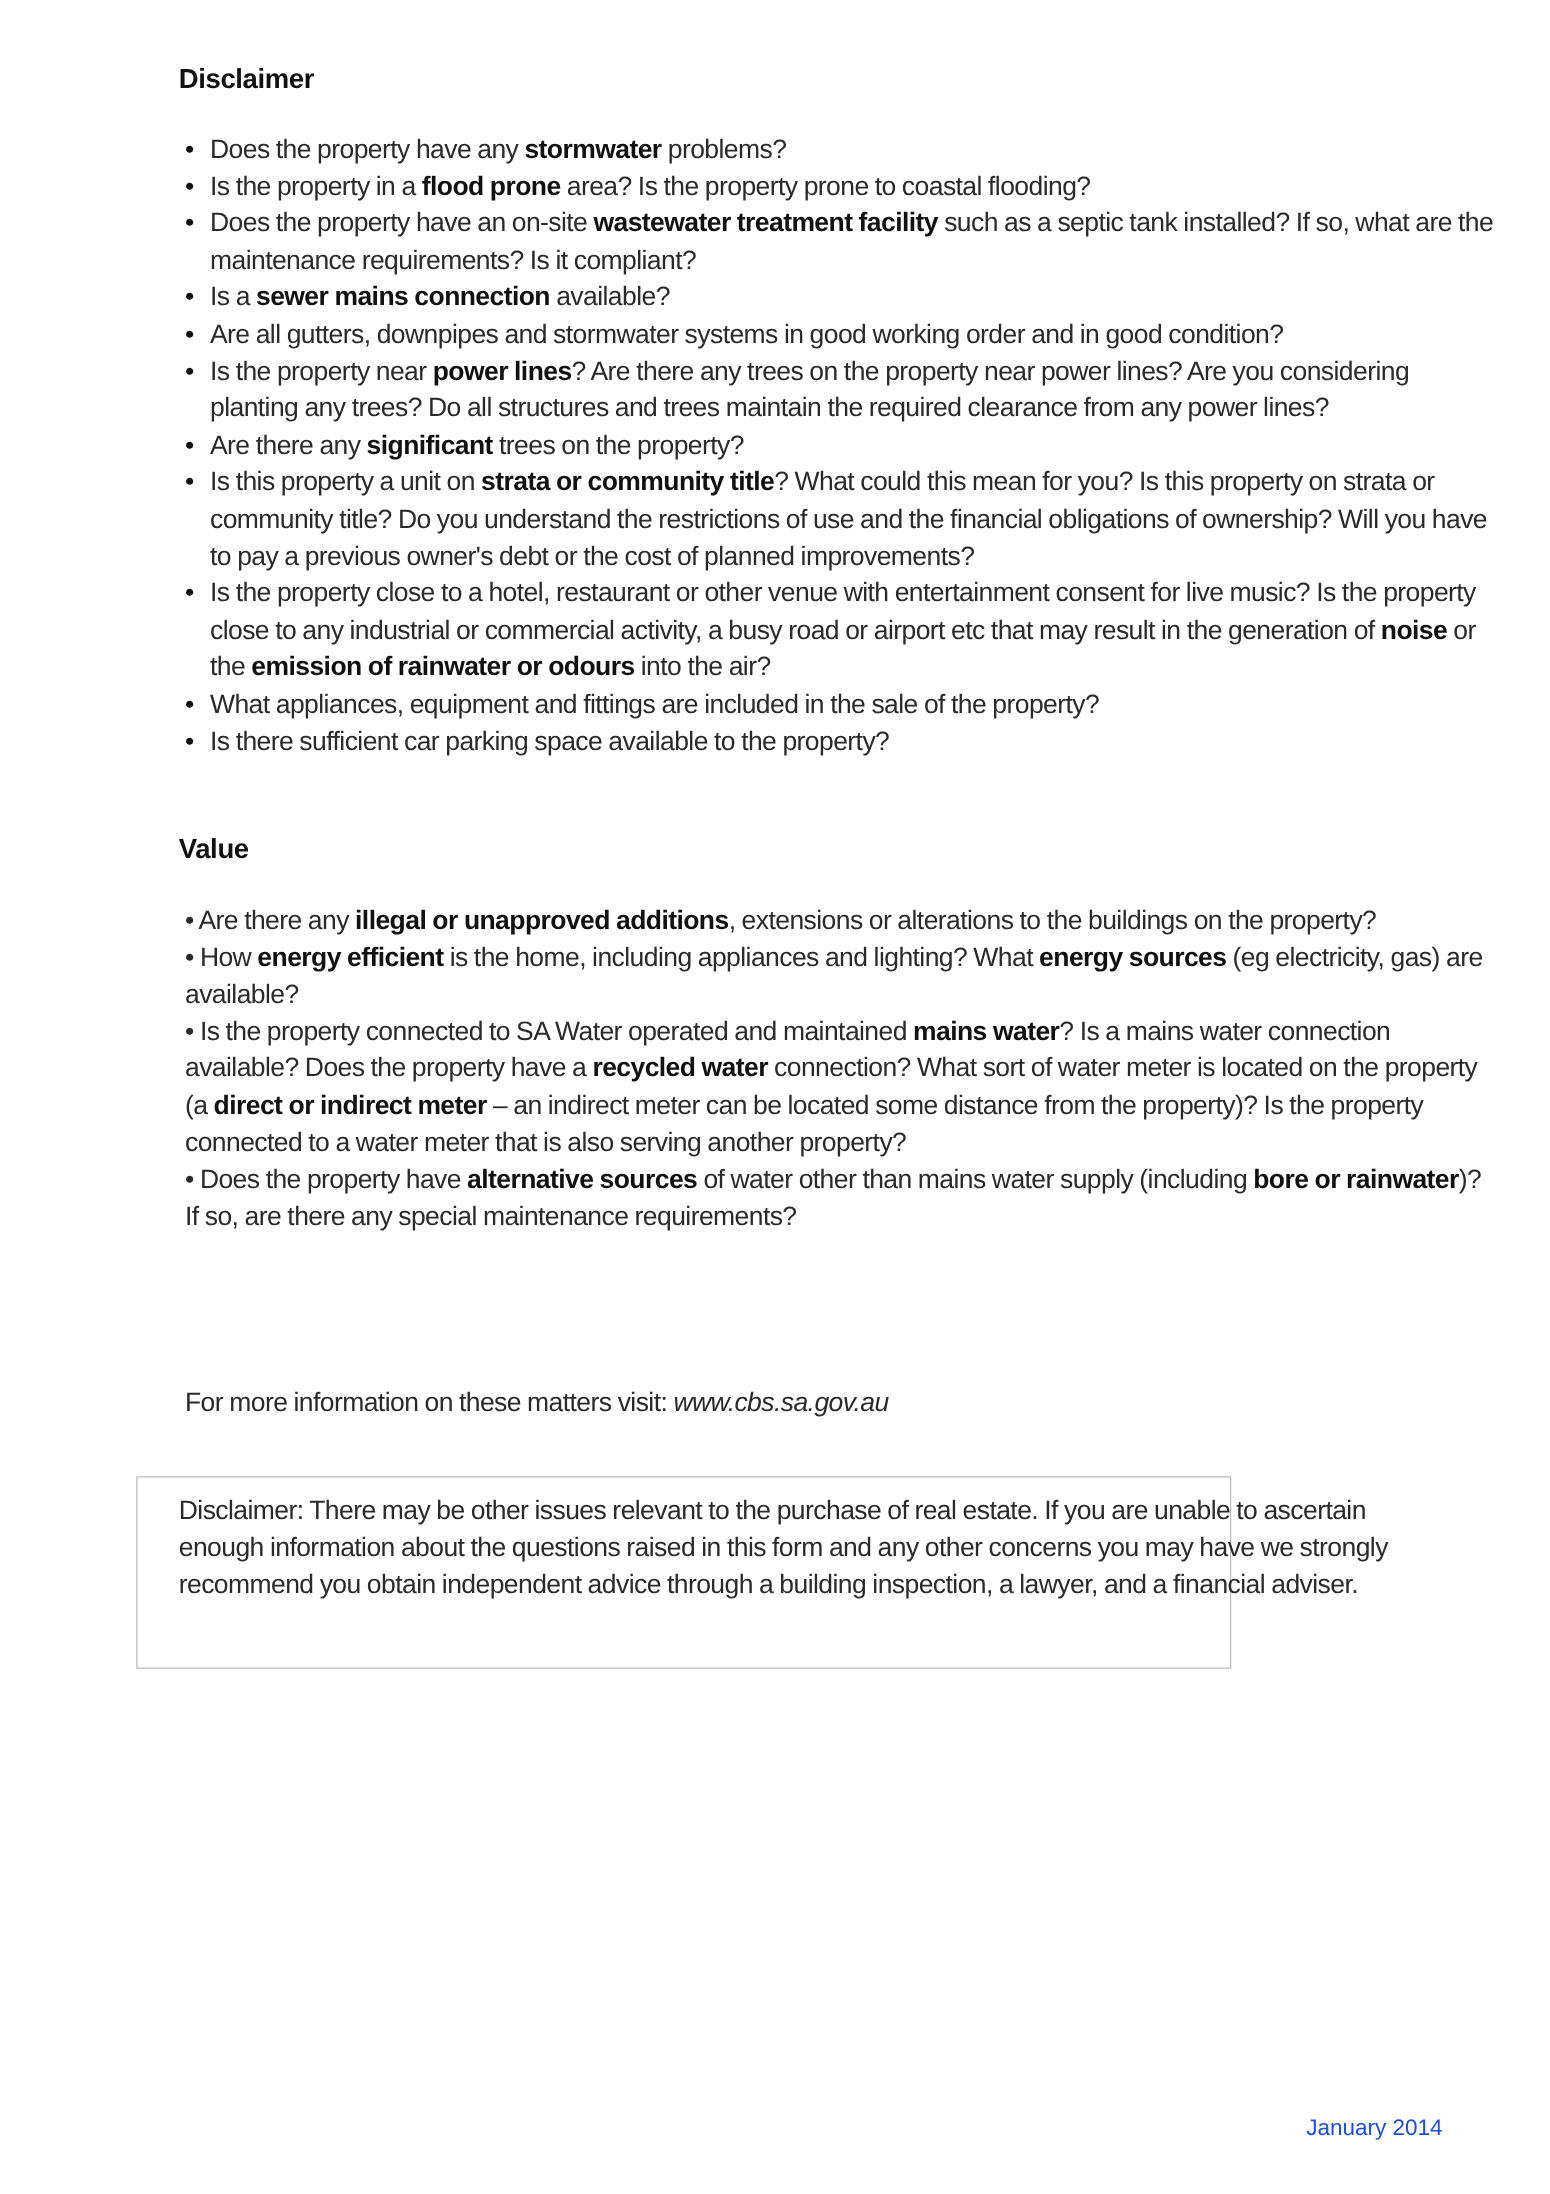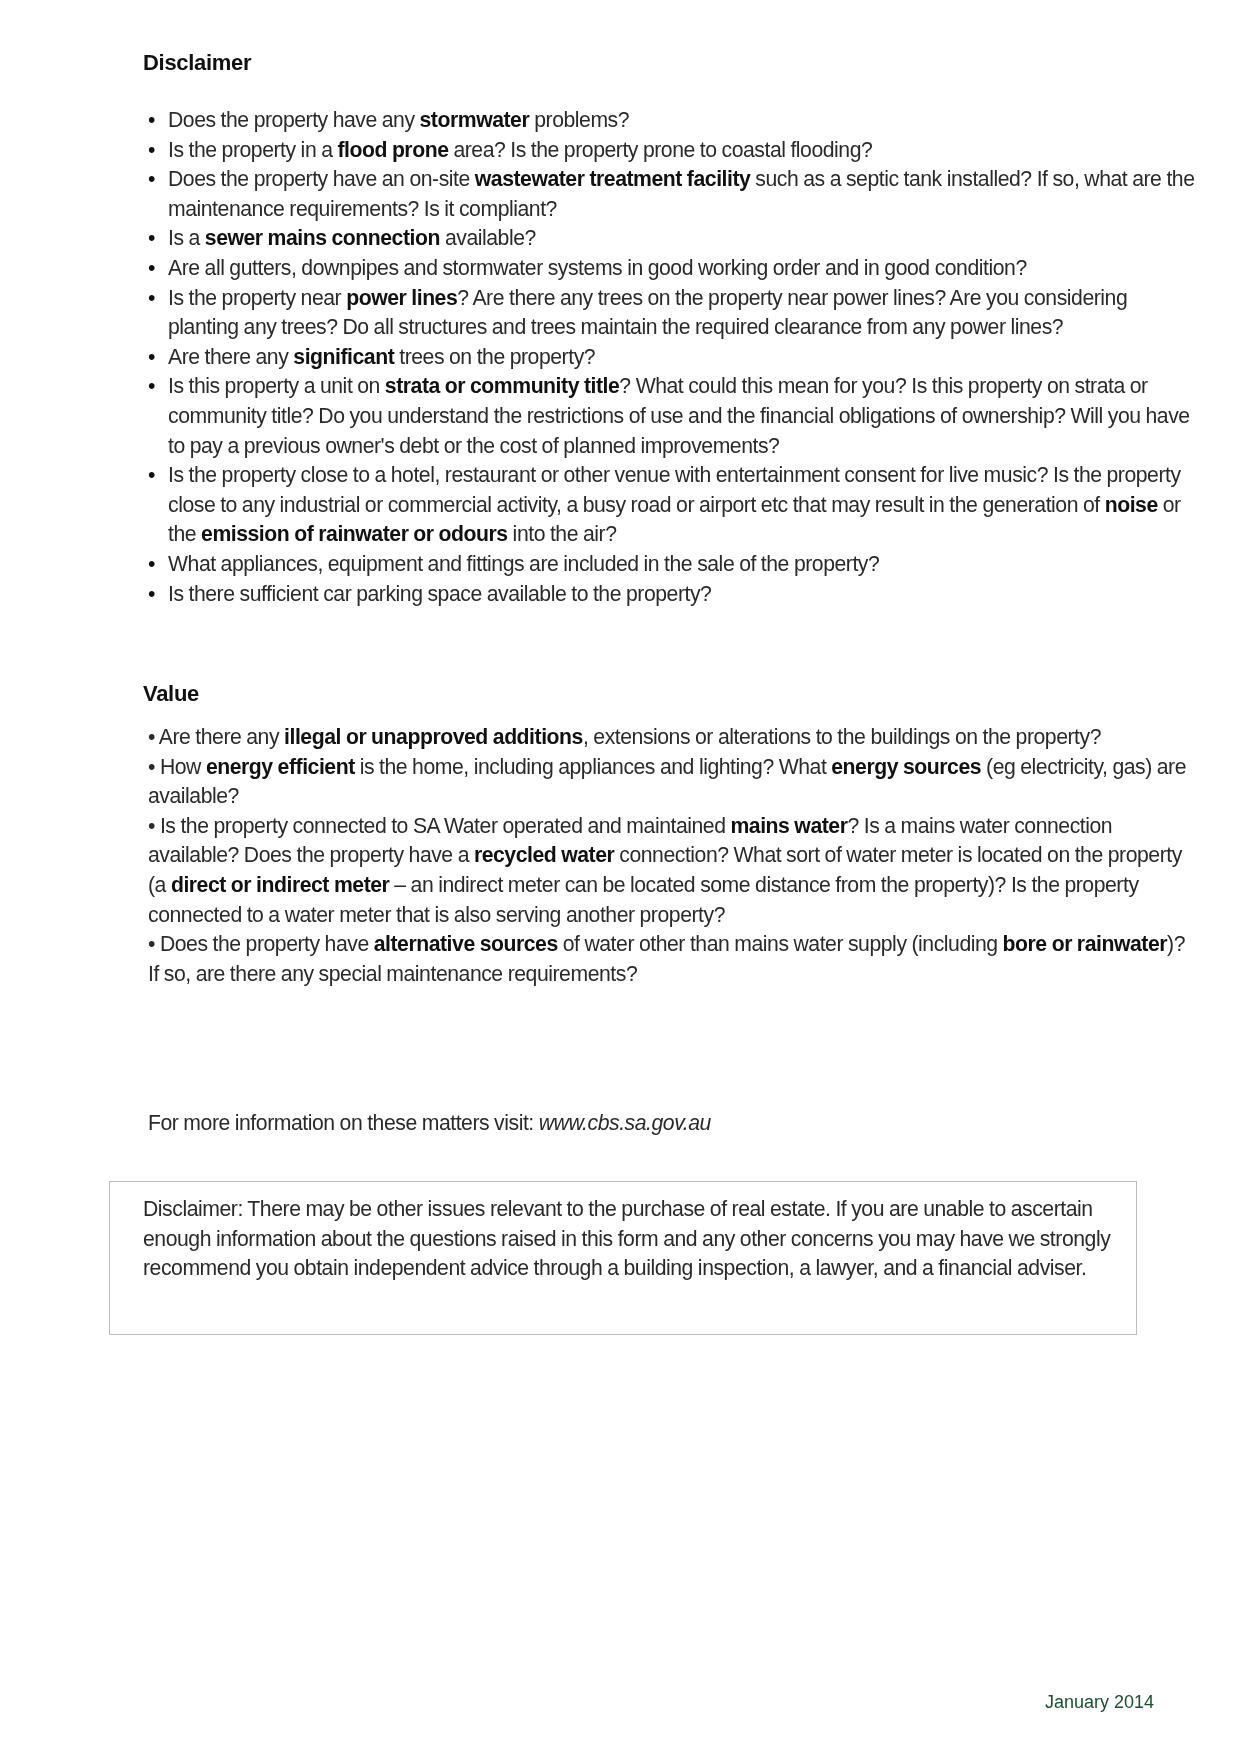--- a/index.html
+++ b/index.html
@@ -23,21 +23,21 @@
     }
     .heading {
       position: absolute;
       left: 143px;
       font-size: 22px;
       font-weight: bold;
       color: #111111;
       letter-spacing: -0.3px;
     }
     .h-enjoy { top: 50px; }
-    .h-value { top: 681px; }
+    .h-value { top: 666px; }
 
     .text {
       font-size: 21.2px;
       line-height: 29.6px;
       font-weight: normal;
       color: #2a2a2a;
       letter-spacing: -0.45px;
       word-spacing: -0.5px;
     }
     .text b {
@@ -84,39 +84,39 @@
     }
     .more-info a {
       color: #2a2a2a;
       font-style: italic;
     }
 
     .disclaimer-box {
       position: absolute;
       left: 109px;
       top: 1181px;
-      width: 1028px;
+      width: 876px;
       height: 154px;
       border: 1.5px solid #bdbdbd;
       box-sizing: border-box;
     }
     .disclaimer-box p {
       position: absolute;
       left: 33px;
       top: 12px;
       width: 970px;
       margin: 0;
     }
 
     .footer-date {
       position: absolute;
       left: 1045px;
       top: 1692px;
       font-size: 18px;
-      color: #14532d;
+      color: #1d4ed8;
     }
   </style>
 </head>
 <body>
 
 <div class="page">
 
   <div class="heading h-enjoy">Disclaimer</div>
 
   <ul class="enjoy-list text" id="enjoy-list">

